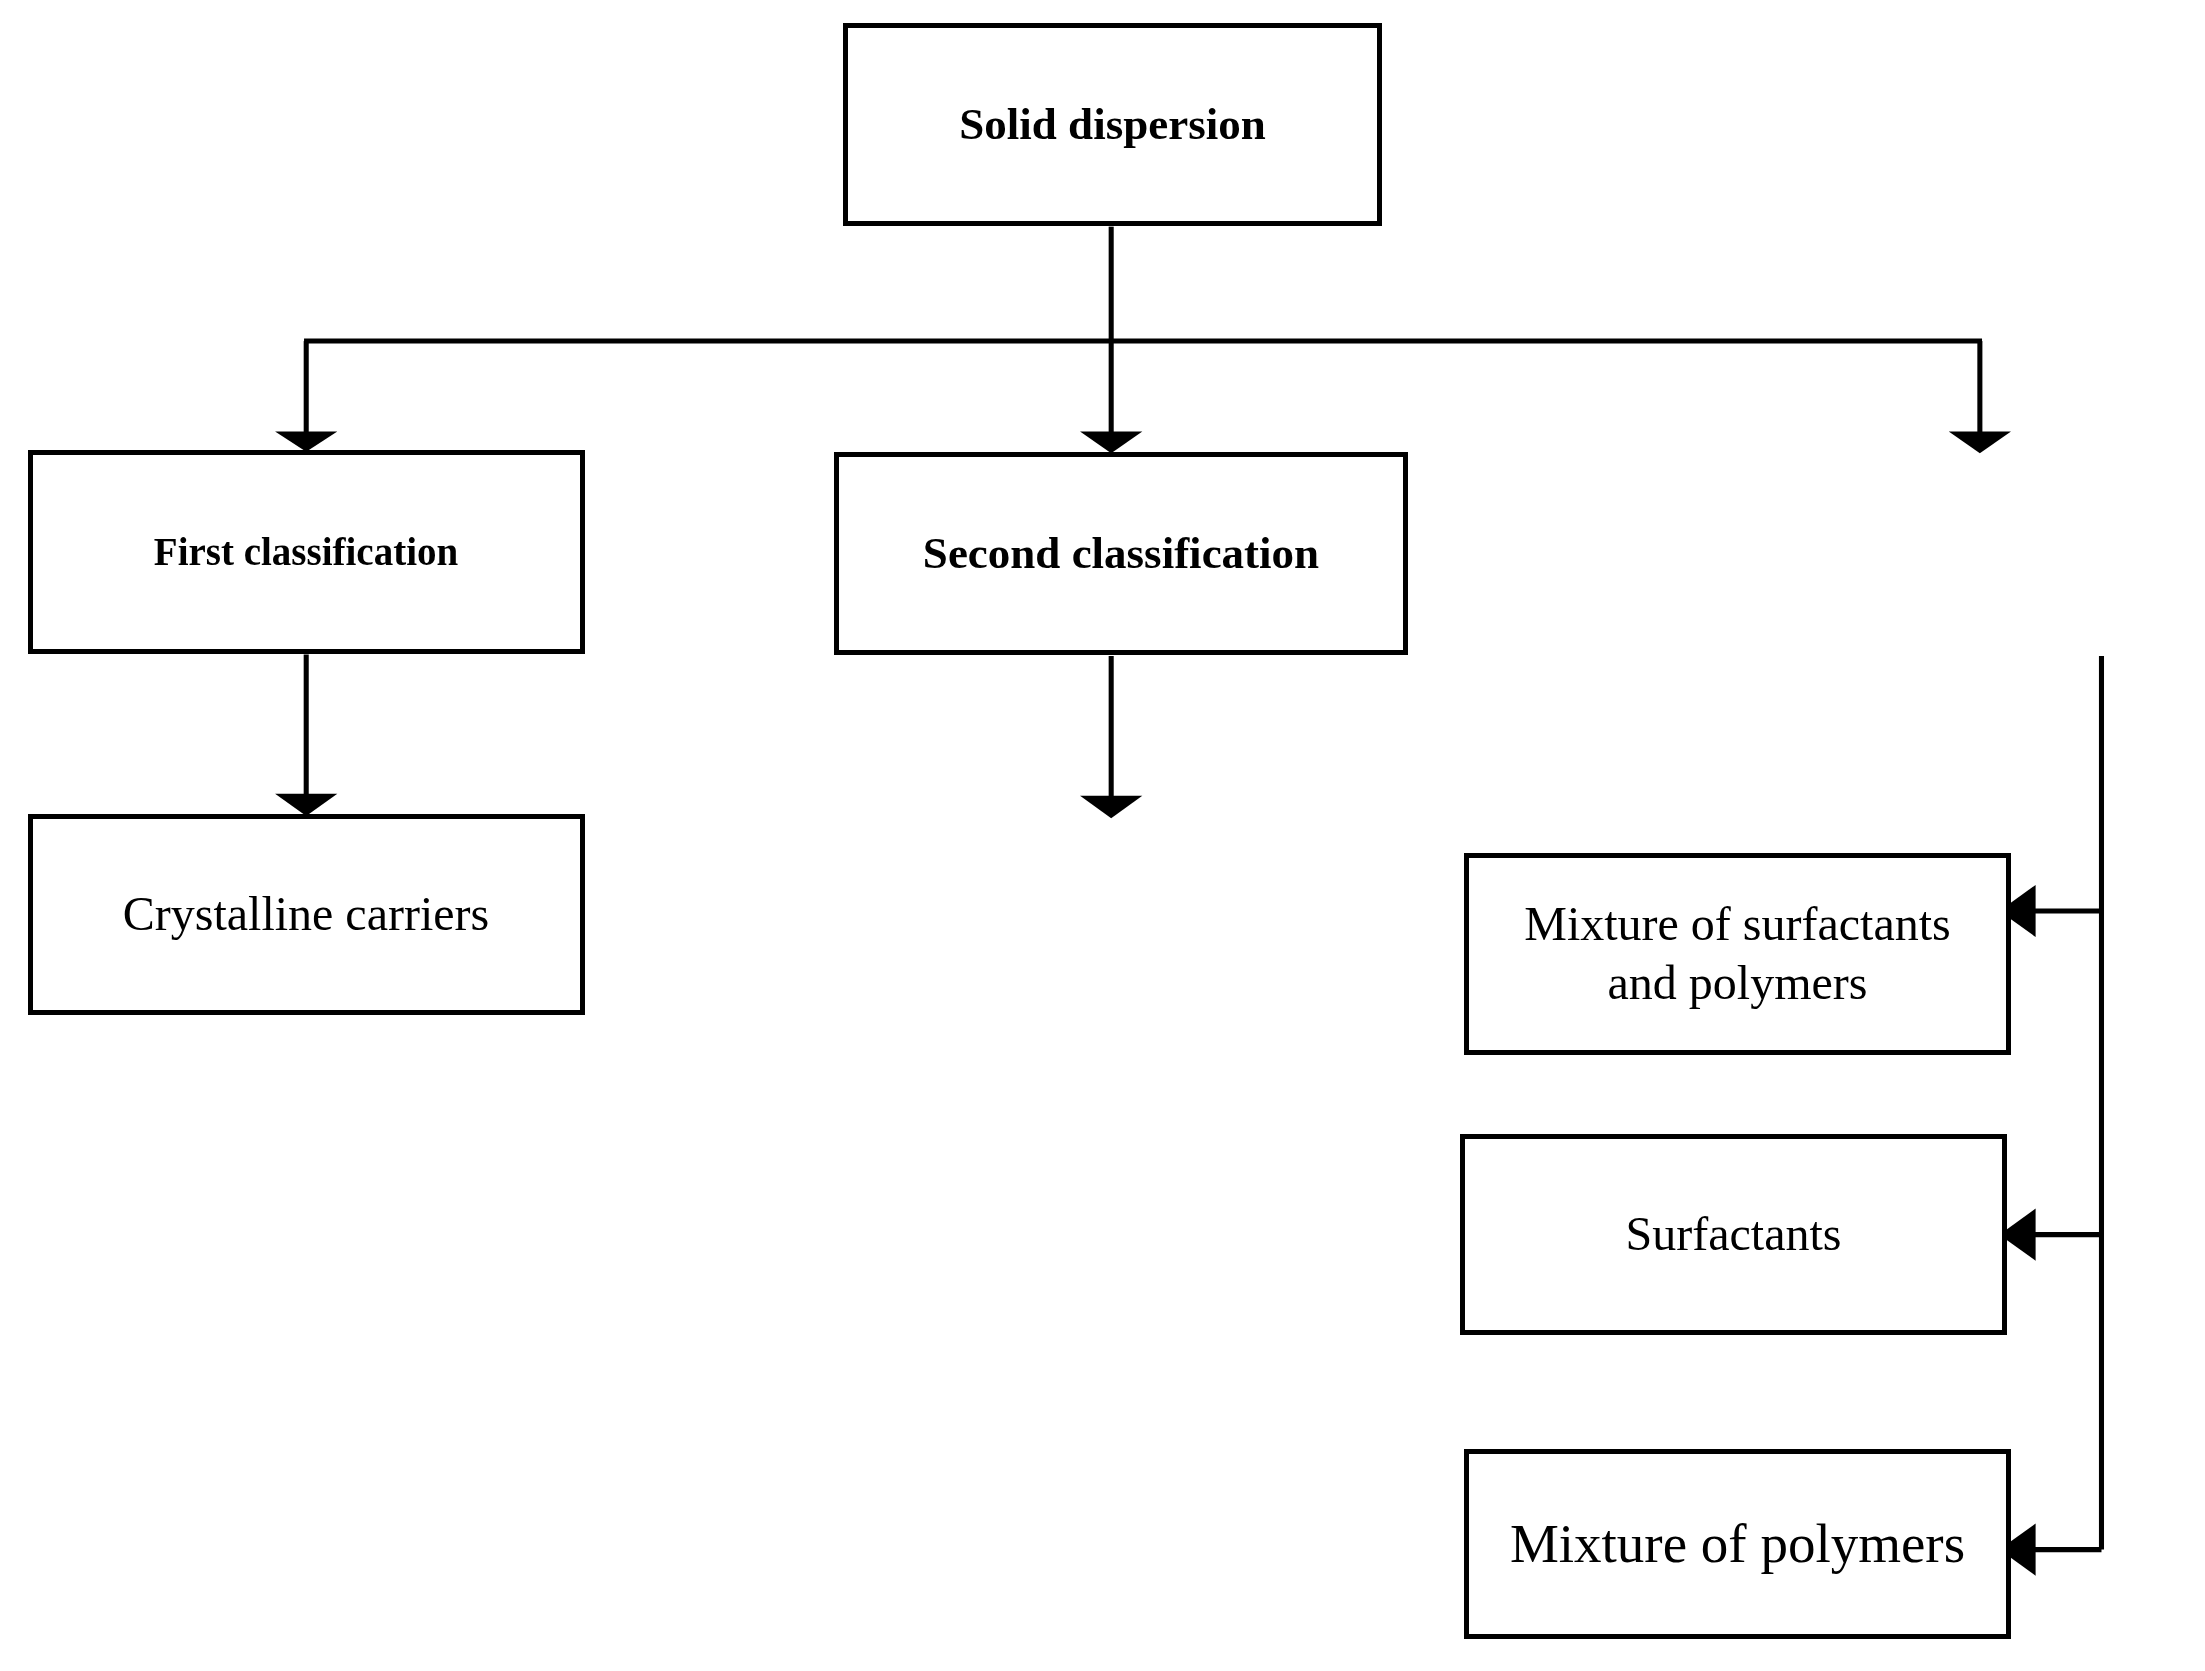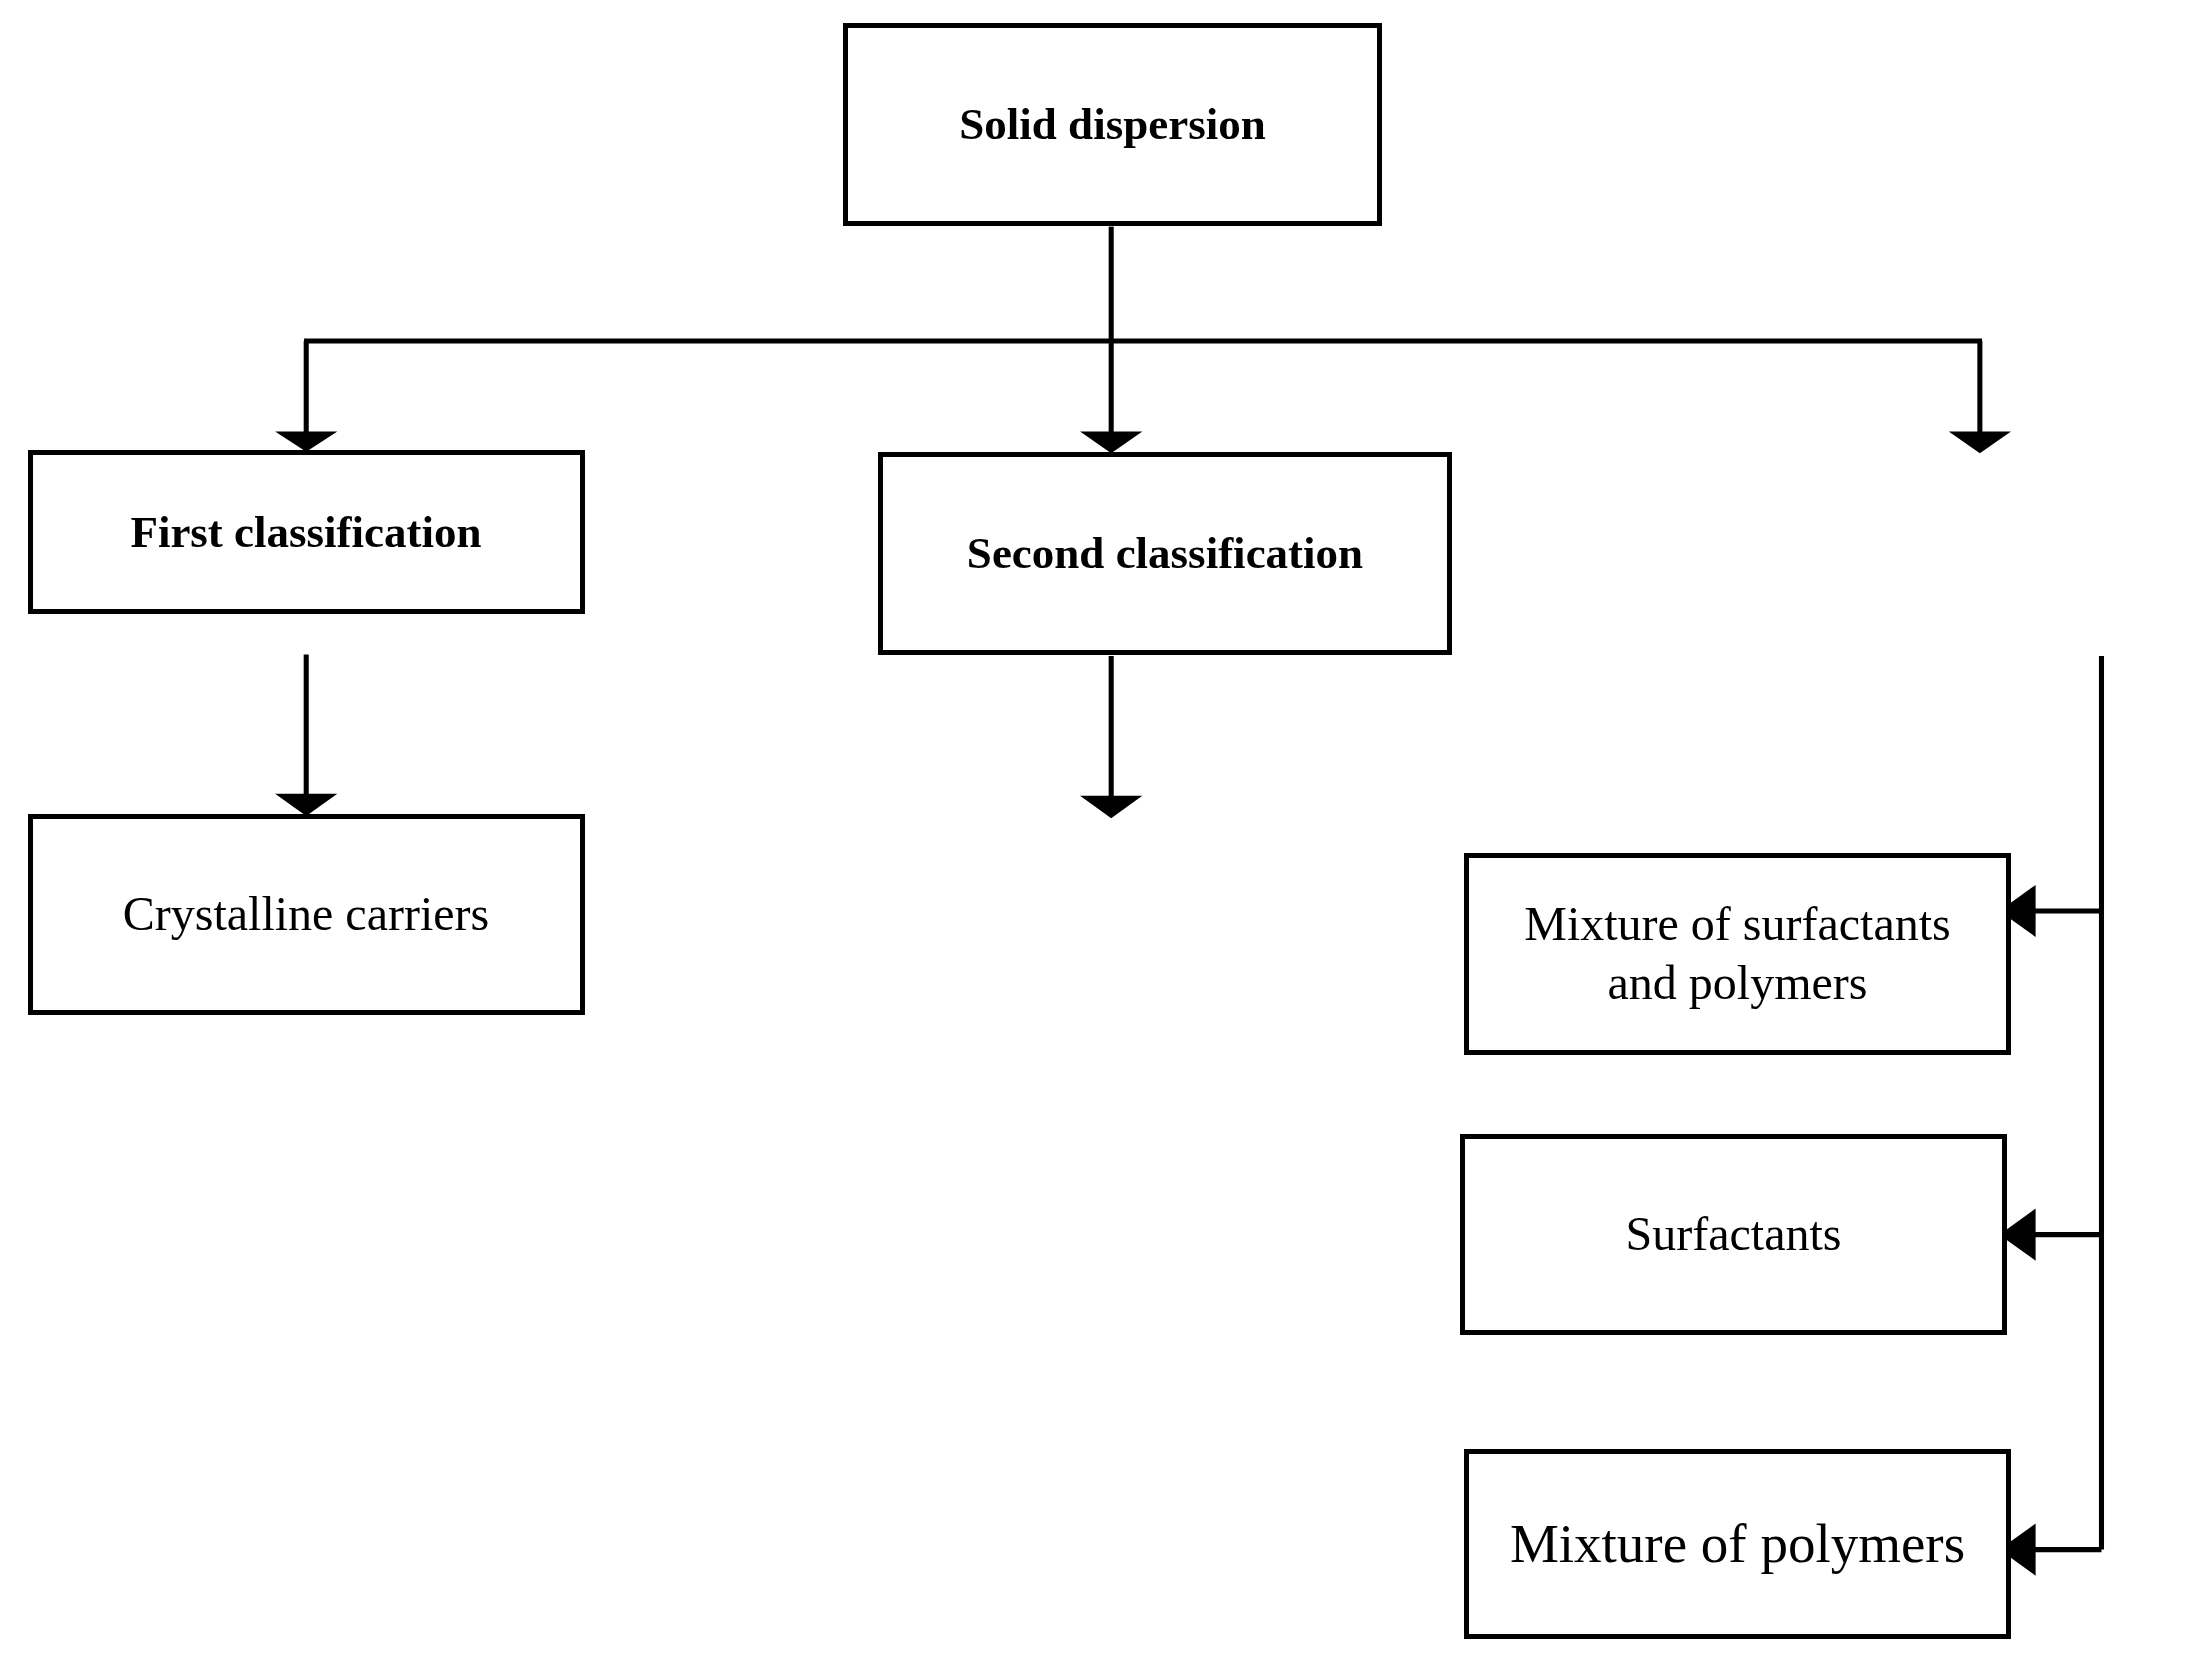--- a/index.html
+++ b/index.html
@@ -79,25 +79,25 @@
     <polygon points="2812,1669 2812,1741 2762,1705" fill="#000000"></polygon>
 
     <line x1="2903" y1="2140" x2="2810" y2="2140" stroke="#000000" stroke-width="7"></line>
     <polygon points="2812,2104 2812,2176 2762,2140" fill="#000000"></polygon>
   </svg>
 
   <div class="node bold" style="left:843px; top:23px; width:539px; height:203px; font-size:45px;">
     <span class="label">Solid dispersion</span>
   </div>
 
-  <div class="node bold" style="left:27.5px; top:450px; width:557px; height:164px; font-size:45px;">
+  <div class="node bold" style="left:27.5px; top:450px; width:557px; height:204px; font-size:39px;">
     <span class="label">First classification</span>
   </div>
 
-  <div class="node bold" style="left:878px; top:452px; width:574px; height:203px; font-size:45px;">
+  <div class="node bold" style="left:834px; top:452px; width:574px; height:203px; font-size:45px;">
     <span class="label">Second classification</span>
   </div>
 
 
   <div class="node" style="left:27.5px; top:814px; width:557px; height:201px; font-size:48px;">
     <span class="label">Crystalline carriers</span>
   </div>
 
 
   <div class="node" style="left:1464px; top:809px; width:547px; height:202px; font-size:48px;margin-top:44px;">

